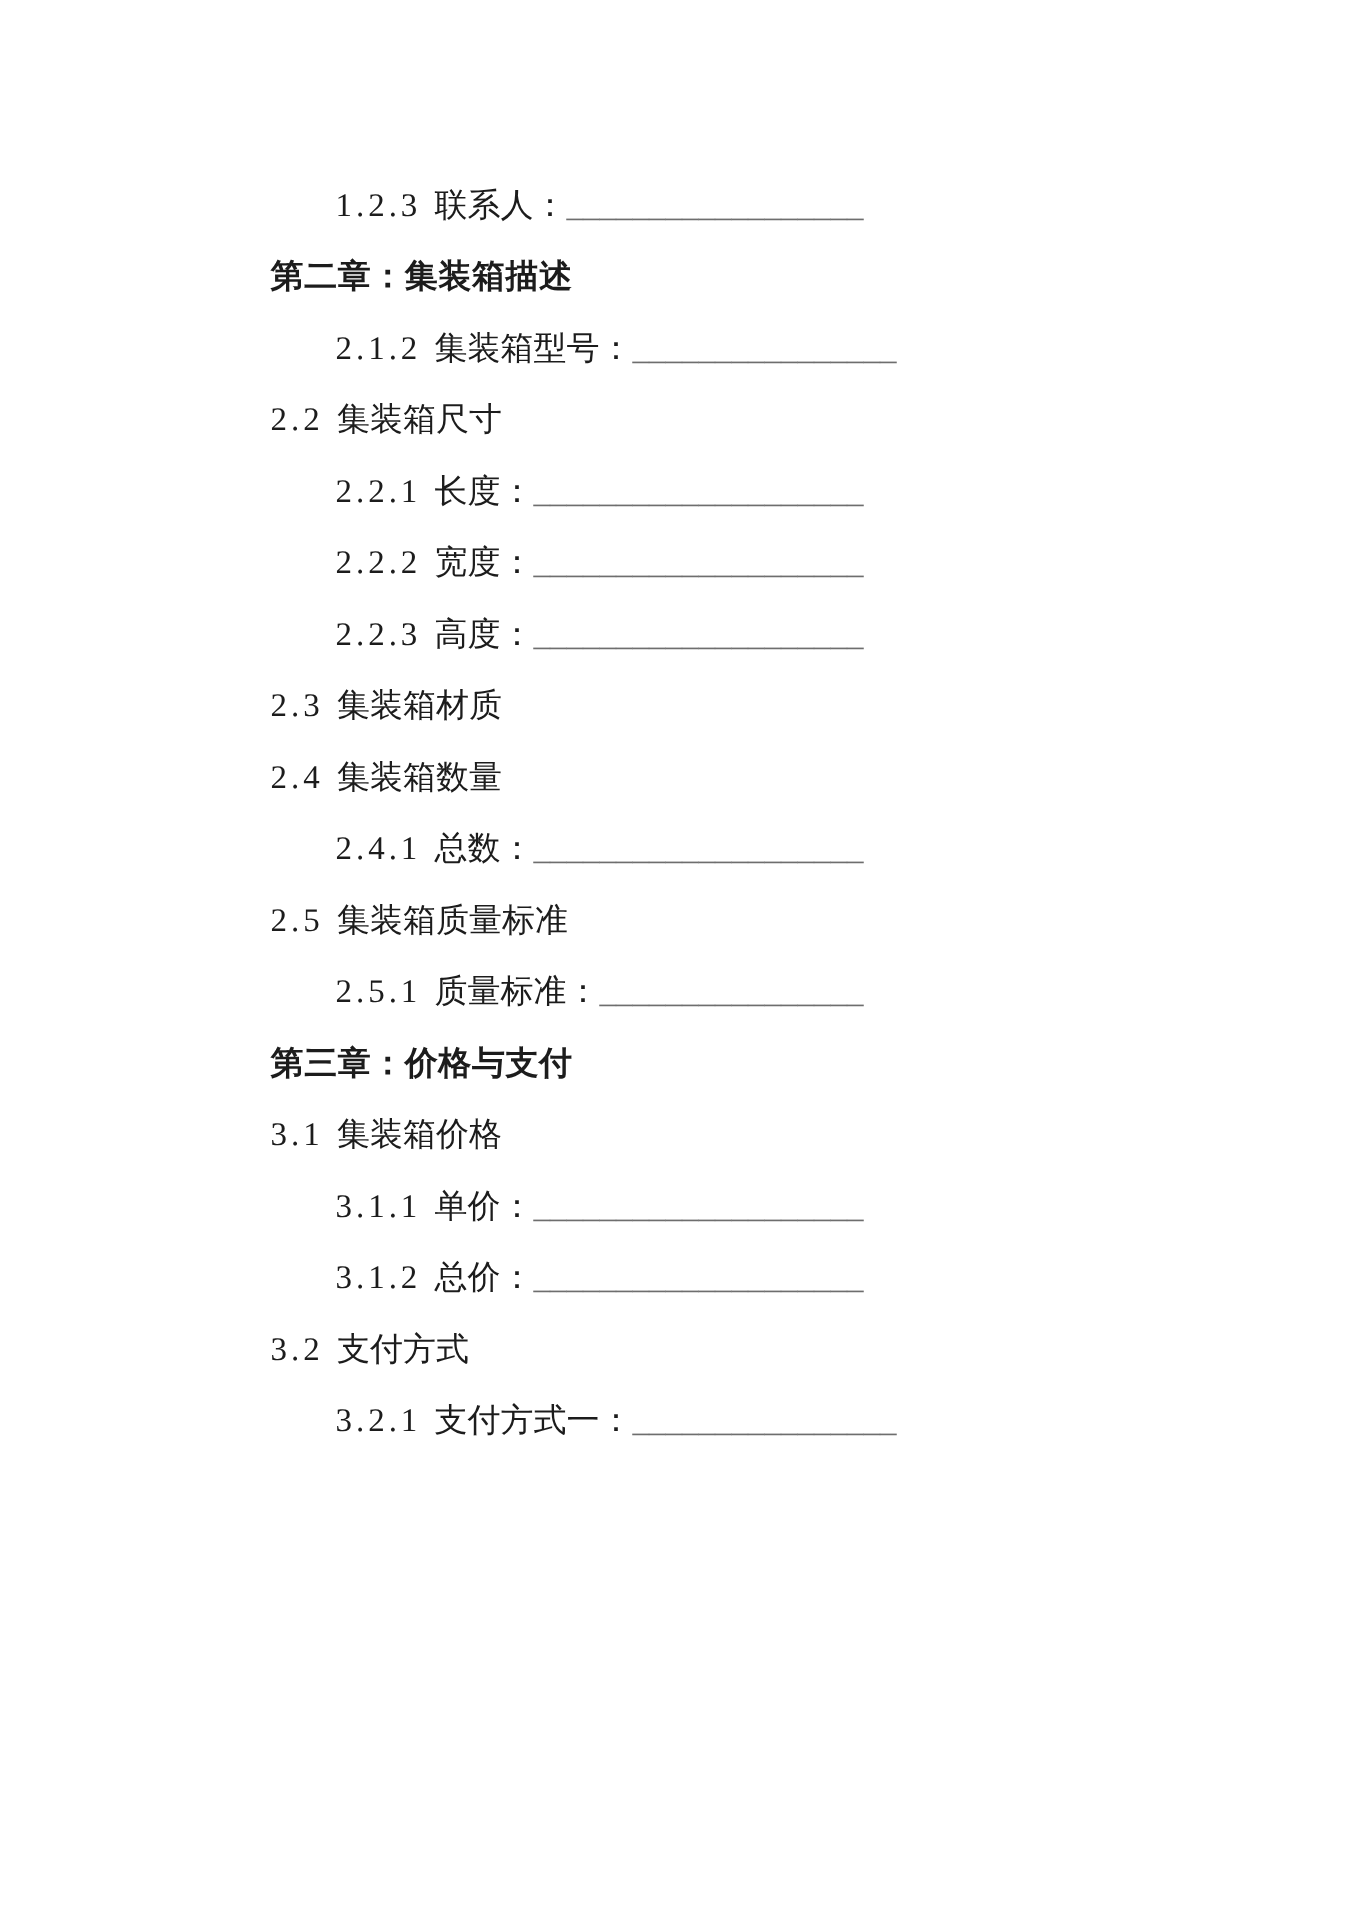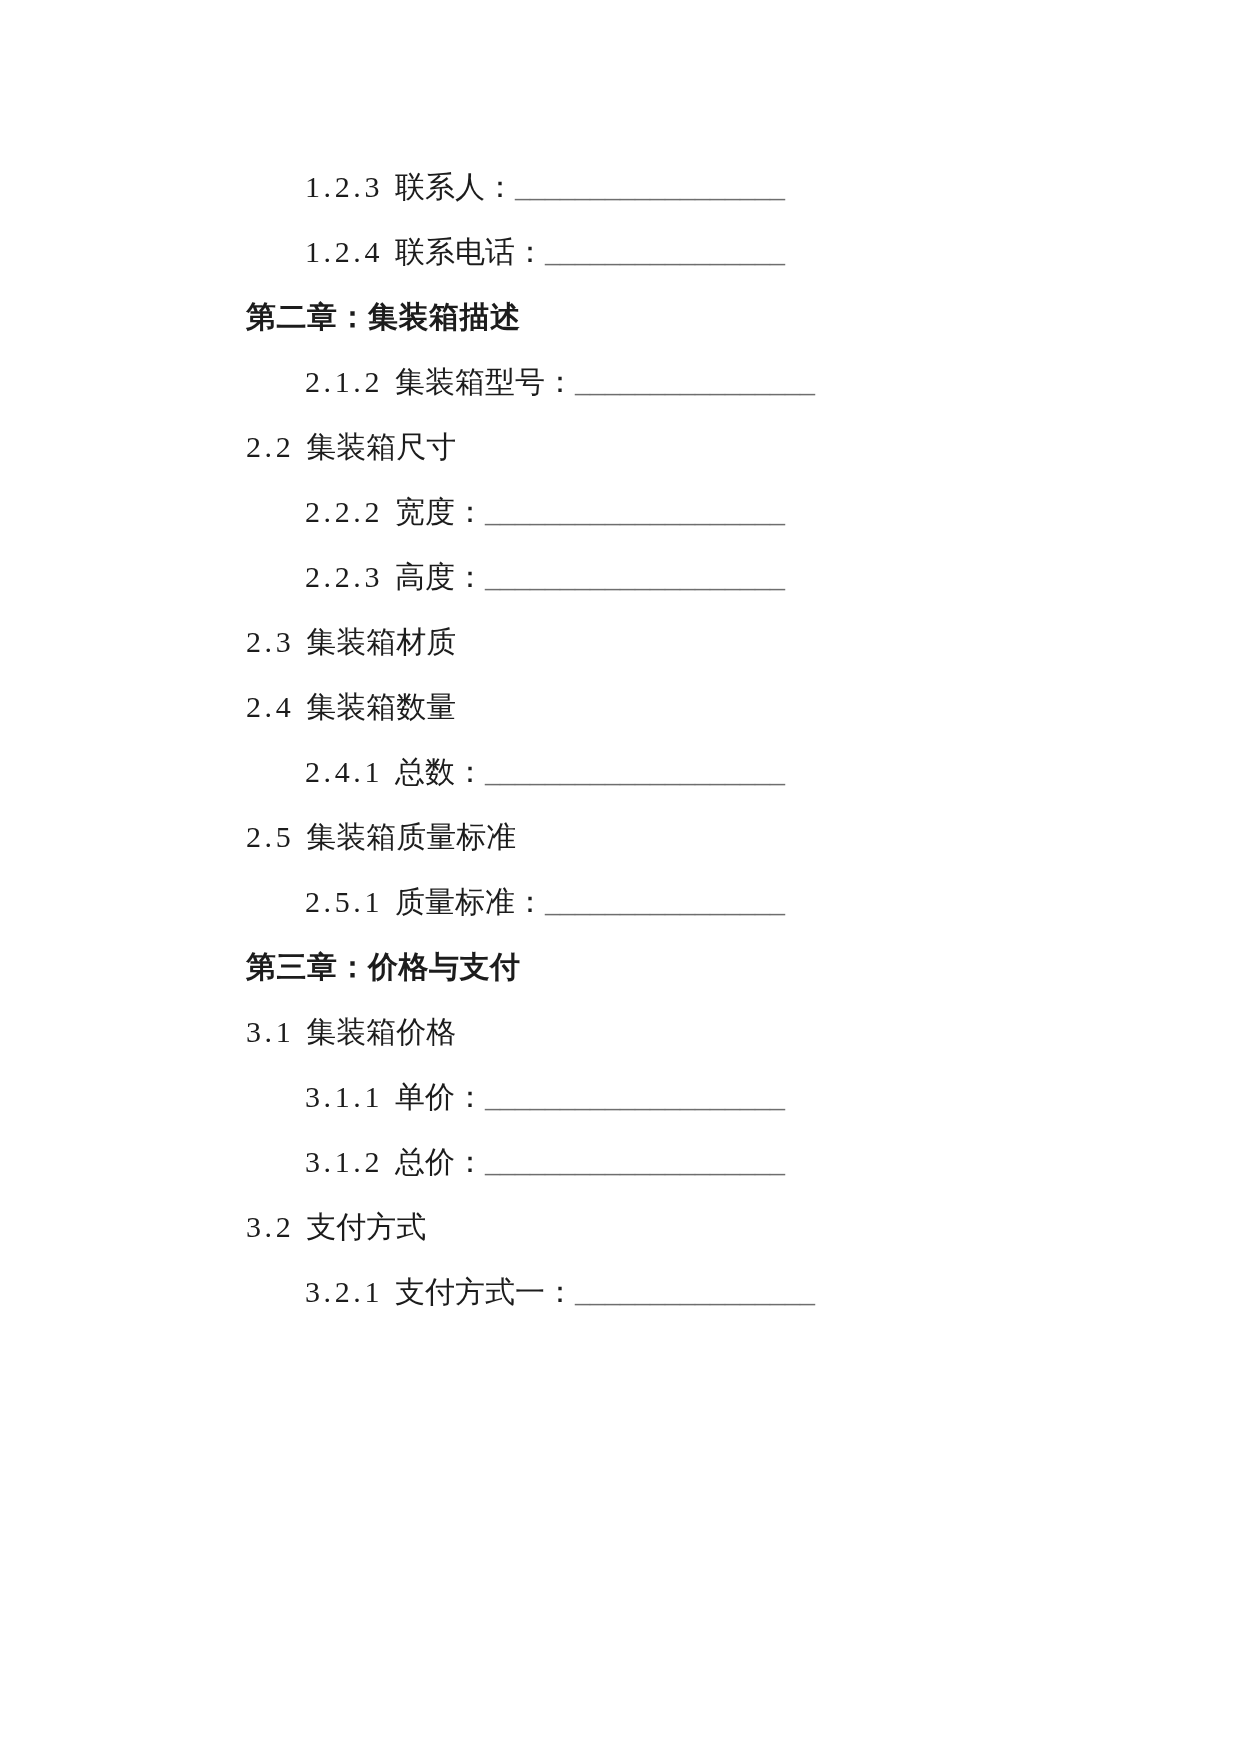--- a/index.html
+++ b/index.html
@@ -44,38 +44,38 @@
 </style>
 </head>
 <body>
 
 <div class="page">
 
   <div class="line item3">
     <span class="num">1.2.3</span><span class="label">联系人：</span><span class="blank">__________________</span>
   </div>
 
-  <div class="line item3">
-    <span class="num">1.2.4</span><span class="label">联系电话：</span><span class="blank">________________</span>
-  </div>
 
   <div class="line chapter">
     <span>第二章：集装箱描述</span>
   </div>
 
 
 
   <div class="line item3">
     <span class="num">2.1.2</span><span class="label">集装箱型号：</span><span class="blank">________________</span>
   </div>
 
   <div class="line item2">
     <span class="num">2.2</span><span class="label">集装箱尺寸</span>
   </div>
 
+  <div class="line item3">
+    <span class="num">2.2.1</span><span class="label">长度：</span><span class="blank">____________________</span>
+  </div>
 
   <div class="line item3">
     <span class="num">2.2.2</span><span class="label">宽度：</span><span class="blank">____________________</span>
   </div>
 
   <div class="line item3">
     <span class="num">2.2.3</span><span class="label">高度：</span><span class="blank">____________________</span>
   </div>
 
   <div class="line item2">

